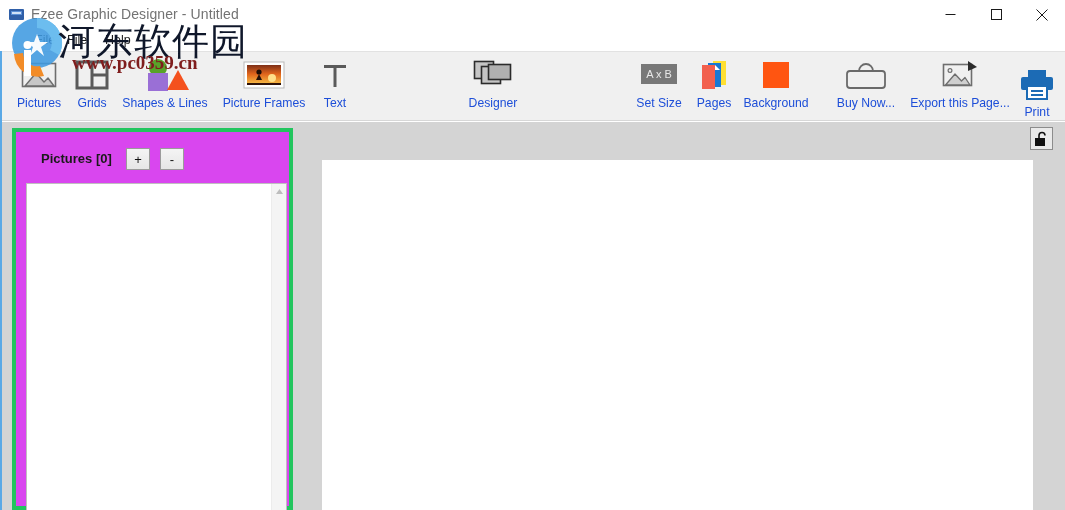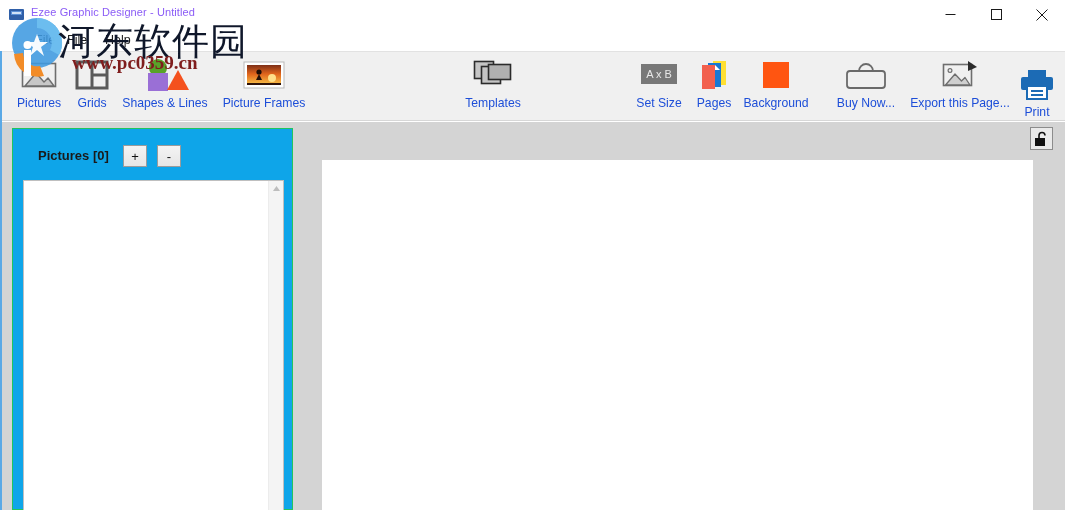--- a/index.html
+++ b/index.html
@@ -36,22 +36,22 @@
     background: #ffffff;
   }
   .app-icon {
     position: absolute;
     left: 8px; top: 6px;
     width: 17px; height: 17px;
   }
   .title-text {
     position: absolute;
     left: 31px; top: 6px;
-    font-size: 11px;
-    color: #8b5cf6;
+    font-size: 14px;
+    color: #737373;
     white-space: nowrap;
     letter-spacing: .1px;
   }
   .wbtn {
     position: absolute;
     top: 0;
     width: 46px; height: 29px;
     display: flex; align-items: center; justify-content: center;
     background: transparent;
     border: none;
@@ -118,22 +118,22 @@
     left: 2px; top: 122px;
     width: 1063px; height: 388px;
     background: #d4d4d4;
   }
 
   
   .pic-panel {
     position: absolute;
     left: 12px; top: 128px;
     width: 281px; height: 382px;
-    background: #0ea5e9;
-    border: 1px solid #22c55e;
+    background: #d946ef;
+    border: 4px solid #22c55e;
   }
   .pic-header {
     position: absolute;
     left: 0; top: 0;
     width: 281px; height: 52px;
   }
   .pic-title {
     position: absolute;
     left: 25px; top: 19px;
     font-size: 13px;
@@ -323,30 +323,39 @@
       <span class="tbtn-ico">
         <svg width="58" height="38" viewBox="0 0 58 38">
           <circle cx="22" cy="12" r="9" fill="#58a329"></circle>
           <rect x="12" y="17" width="20" height="18" fill="#9a6fd6"></rect>
           <polygon points="42,14 53,34 31,34" fill="#f4511e"></polygon>
         </svg>
       </span>
       <span class="tbtn-lbl">Shapes &amp; Lines</span>
     </button>
 
+    <button class="tbtn" style="left:312px;width:42px;">
+      <span class="tbtn-ico">
+        <svg width="28" height="32" viewBox="0 0 28 32">
+          <rect x="3" y="6" width="22" height="3" fill="#5a5a5a"></rect>
+          <rect x="12.5" y="6" width="3" height="22" fill="#5a5a5a"></rect>
+        </svg>
+      </span>
+      <span class="tbtn-lbl">Text</span>
+    </button>
 
     <button class="tbtn" style="left:450px;width:82px;">
       <span class="tbtn-ico">
         <svg width="42" height="34" viewBox="0 0 42 34">
           <rect x="2.5" y="3.5" width="19" height="17" fill="#c4c4c4" stroke="#2b2b2b" stroke-width="1.6"></rect>
           <rect x="9.5" y="8.5" width="19" height="17" fill="#c4c4c4" stroke="#2b2b2b" stroke-width="1.6"></rect>
           <rect x="16.5" y="6.5" width="22" height="15" fill="#b0b0b0" stroke="#2b2b2b" stroke-width="1.6"></rect>
         </svg>
       </span>
-      <span class="tbtn-lbl">Templates</span>
+      <span class="tbtn-lbl">Designer</span>
     </button>
 
     <button class="tbtn" style="left:626px;width:62px;">
       <span class="tbtn-ico">
         <svg width="40" height="28" viewBox="0 0 40 28">
           <rect x="2" y="3" width="36" height="20" fill="#787878"></rect>
           <text x="20" y="17" font-family="Liberation Sans, sans-serif" font-size="11" fill="#e8e8e8" text-anchor="middle">A x B</text>
         </svg>
       </span>
       <span class="tbtn-lbl">Set Size</span>

